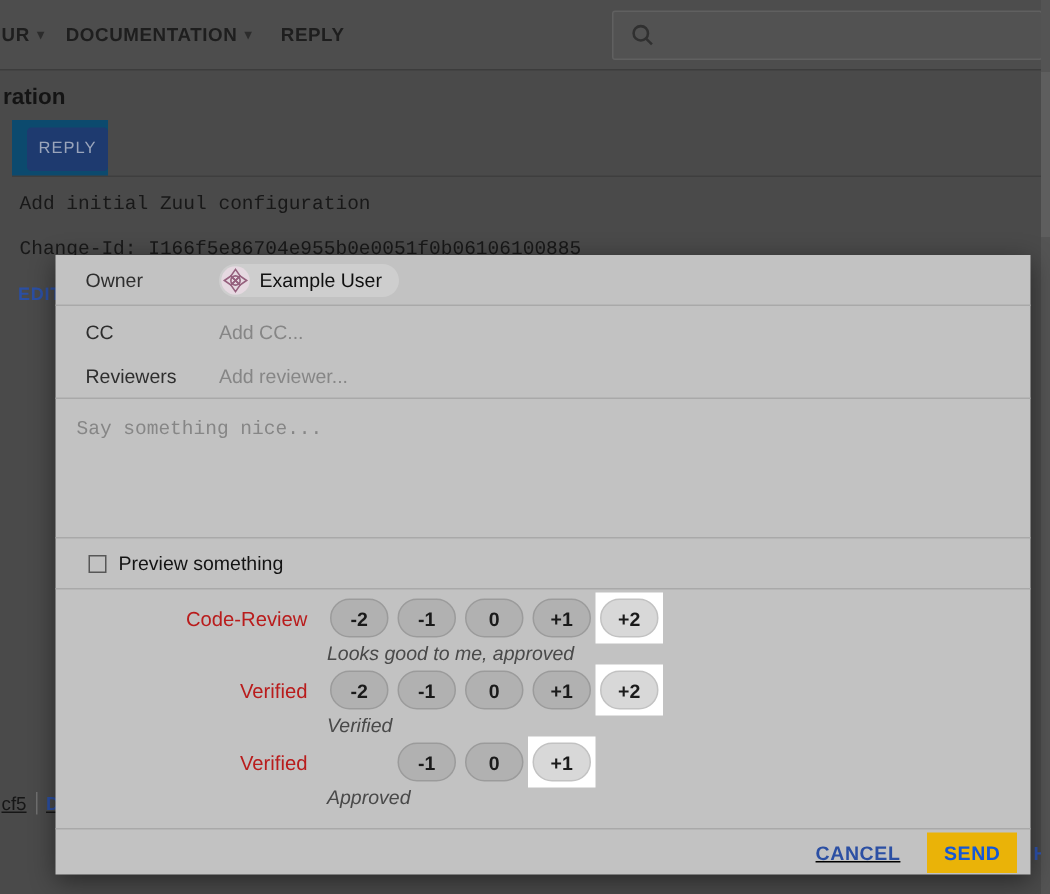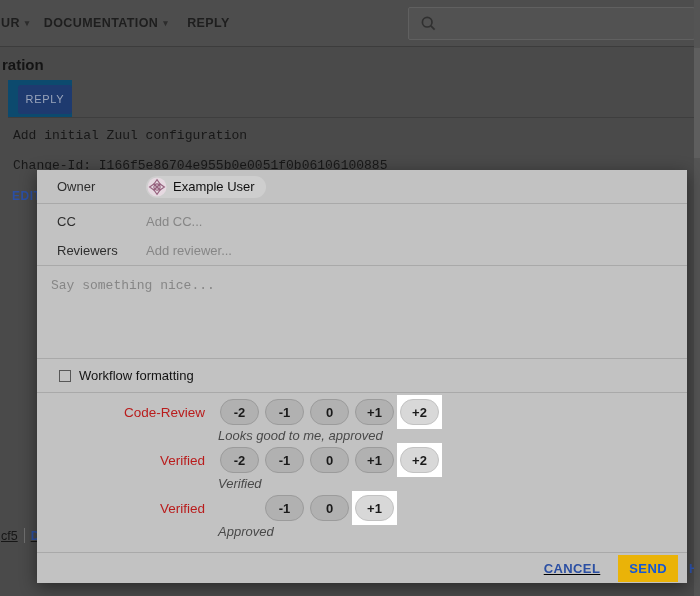--- a/index.html
+++ b/index.html
@@ -170,21 +170,21 @@
         <input type="text" placeholder="Add reviewer..." style="">
       </div>
     </div>
 
     <div class="dlg-textarea-wrap">
       <textarea class="dlg-textarea" placeholder="Say something nice..." style=""></textarea>
     </div>
 
     <div class="dlg-preview">
       <input type="checkbox" id="preview-cb" style="">
-      <label for="preview-cb">Workflow formatting</label>
+      <label for="preview-cb">Preview something</label>
     </div>
 
     <div class="dlg-votes">
 
       <div class="vote-row">
         <span class="vote-label">Code-Review</span>
         <div class="vote-buttons">
           <span class="vote-cell">
               <button class="pill">-2</button>
             </span>

